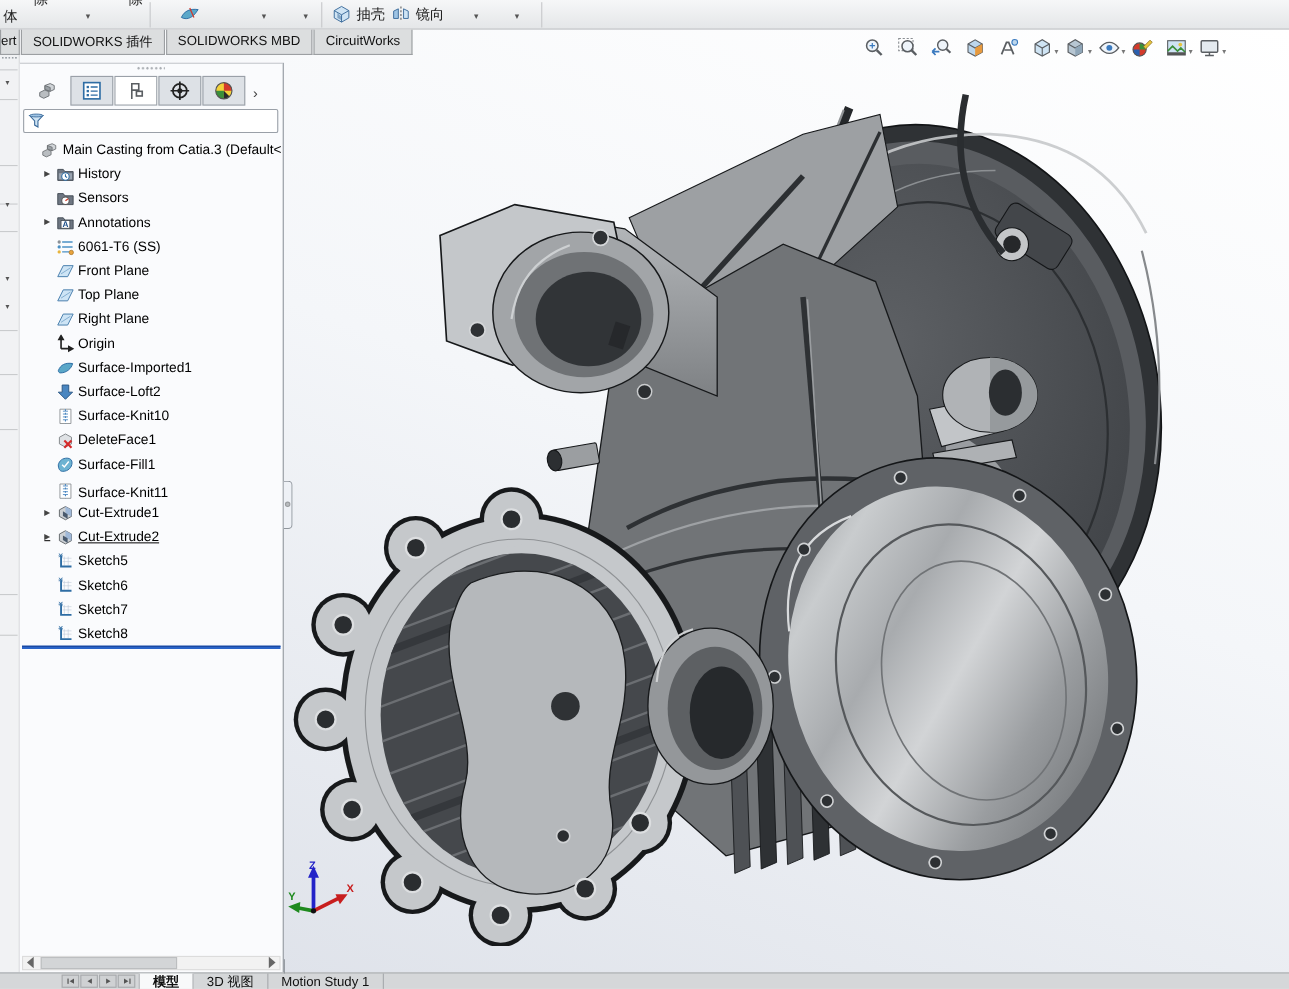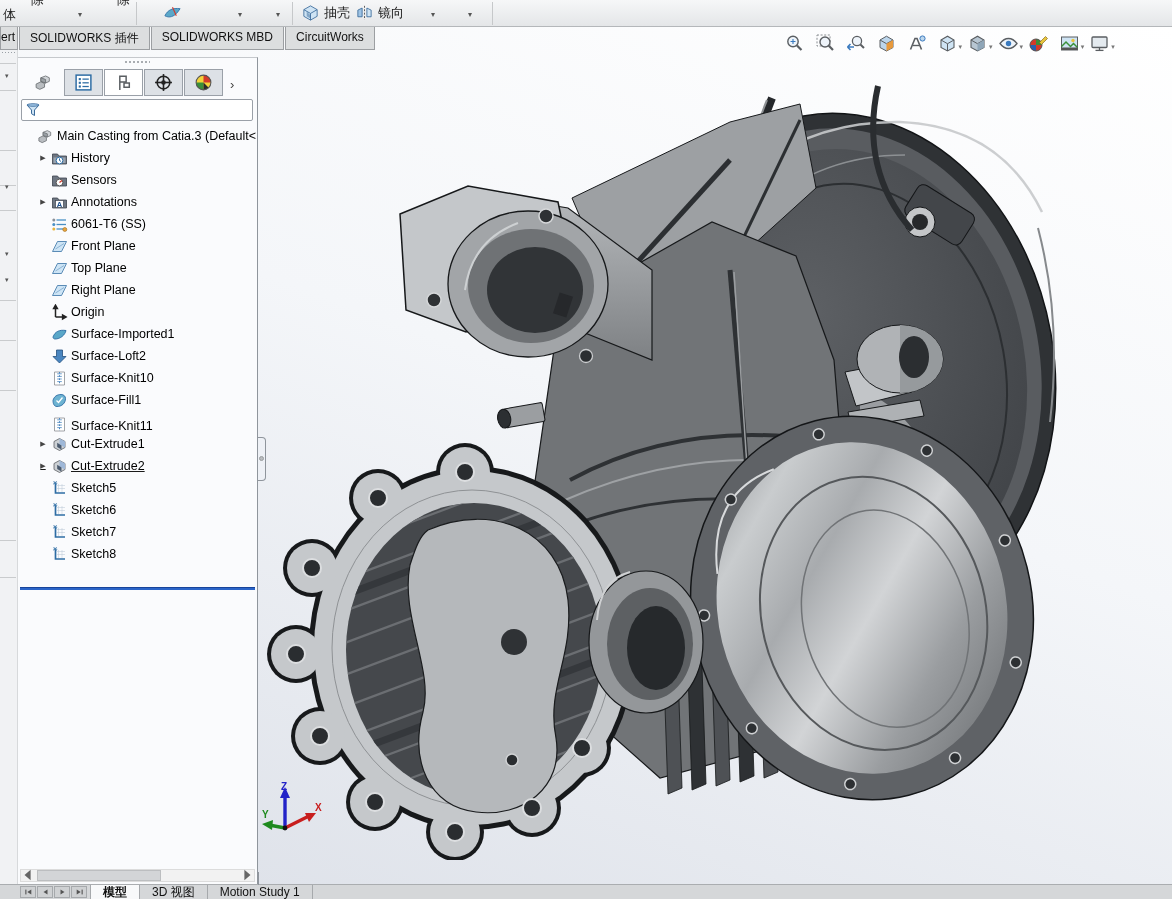--- a/index.html
+++ b/index.html
@@ -91,21 +91,21 @@
   #sb-thumb2 { margin-left:auto; }
 
   
   #splitter { position:absolute; left:258px; top:437px; width:8px; height:44px; background:#eef1f6;
     border:1px solid #8f959c; border-left:none; border-radius:0 4px 4px 0; z-index:7; cursor:ew-resize; }
   #splitter .dot { position:absolute; left:1px; top:18px; width:5px; height:5px; border-radius:50%;
     background:#b9bcbf; border:1px solid #9a9da0; }
 
   
   #bottombar { position:absolute; left:0; top:884px; width:1172px; height:15px; background:#d5d7d9;
-    border-top:1px solid #aaadb0; display:flex; align-items:stretch; font-size:12px; z-index:8; }
+    border-top:1px solid #aaadb0; display:flex; align-items:stretch; font-size:12px; z-index:8;padding-left:36px; }
   #nav-btns { display:flex; align-items:center; gap:0; padding:0 2px 0 20px; }
   .nav-btn { width:16px; height:12px; background:#cfd1d3; border:1px solid #a6a9ac; margin-right:1px;
     display:flex; align-items:center; justify-content:center; cursor:default; }
   .nav-btn svg { width:9px; height:8px; }
   #bottom-tabs { display:flex; align-items:stretch; }
   .btab { padding:0 12px; border-right:1px solid #a6a9ac; display:flex; align-items:center;
     color:#111; cursor:default; background:transparent; }
   .btab.active { background:#f8f9fa; font-weight:bold; border-left:1px solid #a6a9ac; }
   #bb-panel-edge { position:absolute; left:258px; top:-13px; width:1px; height:13px; background:#8f959c; }
 </style>
@@ -689,20 +689,33 @@
               <path d="M8.5 2v13" stroke="#4a86c0" stroke-width="1" stroke-dasharray="1.6 1.6"></path>
               <path d="M6.2 3.8h4.6M6.2 6.4h4.6M6.2 9h4.6M6.2 11.6h4.6" stroke="#4a86c0" stroke-width="0.8"></path>
             </svg>
           </span>
     <span class="tlabel">Surface-Knit10</span>
   </div>
         <div class="trow" style="padding-left: 20px;">
     <span class="texp" style="visibility: hidden;">▶</span>
     <span class="ticon">
             <svg viewBox="0 0 17 17">
+              <path d="M3 5.5L8.5 2.5 14 5.5v6L8.5 14.5 3 11.5z" fill="#dfe2e5" stroke="#7a7e82" stroke-width="0.8"></path>
+              <g stroke="#d42a2a" stroke-width="1.9">
+                <line x1="7.5" y1="8.5" x2="14" y2="15"></line>
+                <line x1="14" y1="8.5" x2="7.5" y2="15"></line>
+              </g>
+            </svg>
+          </span>
+    <span class="tlabel">DeleteFace1</span>
+  </div>
+        <div class="trow" style="padding-left: 20px;">
+    <span class="texp" style="visibility: hidden;">▶</span>
+    <span class="ticon">
+            <svg viewBox="0 0 17 17">
               <path d="M2 8.5C3 4.5 6 2.5 10 2.5c3 0 4.5 2 4.5 4 0 4.5-3.5 8-8.5 8-3 0-4-3-4-6z" fill="#6db3d2" stroke="#2e6da4" stroke-width="0.9"></path>
               <path d="M5.5 8.5l2 2 4-5" stroke="#fff" stroke-width="1.3" fill="none"></path>
             </svg>
           </span>
     <span class="tlabel">Surface-Fill1</span>
   </div>
         <div class="trow" style="padding-left: 20px; align-items: flex-end;">
     <span class="texp" style="visibility: hidden;">▶</span>
     <span class="ticon">
             <svg viewBox="0 0 17 17">

